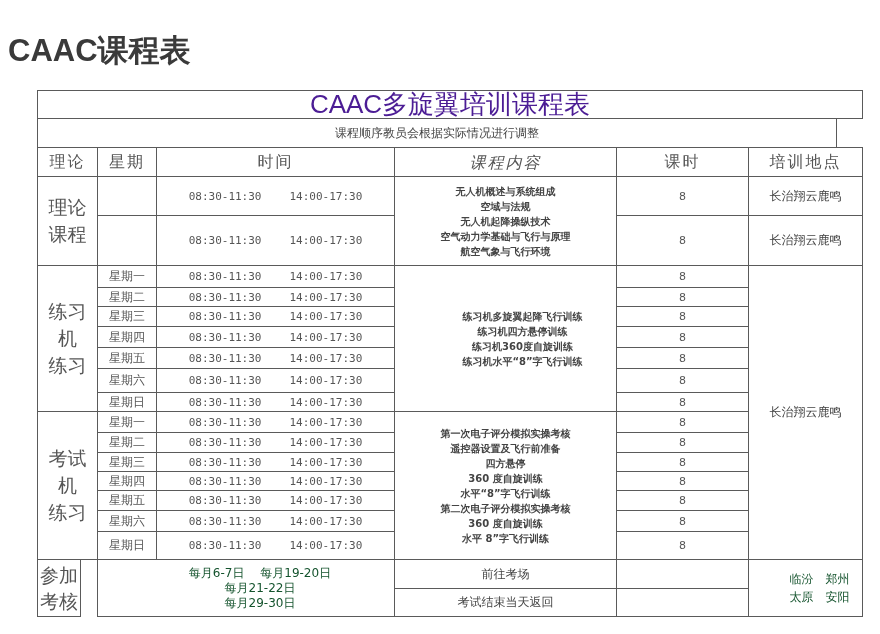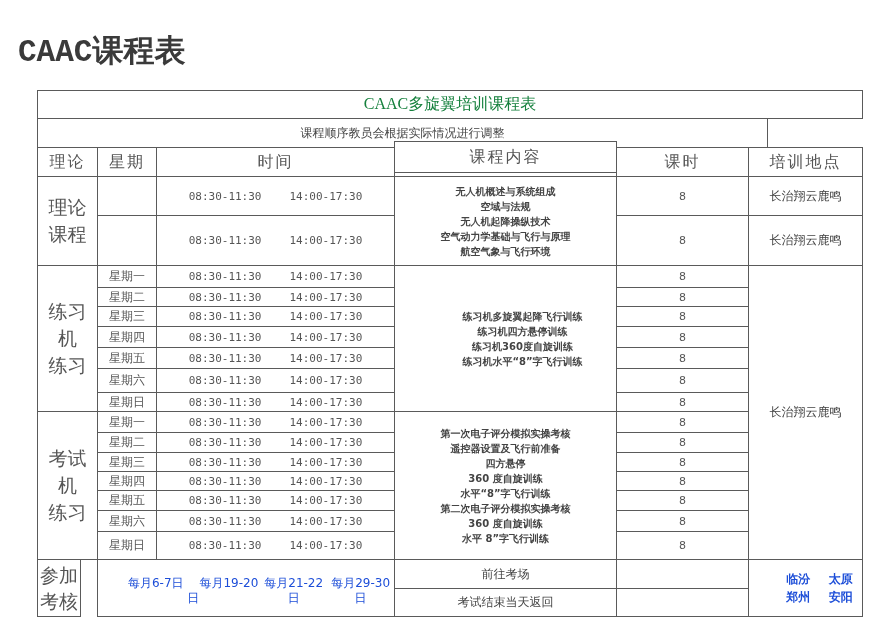--- a/index.html
+++ b/index.html
@@ -1,46 +1,46 @@
 <!DOCTYPE html>
 <html><head>
 <meta charset="utf-8">
 <style>
   html, body { margin:0; padding:0; background:#ffffff; }
   body { width:880px; height:634px; position:relative; overflow:hidden; font-family:"DejaVu Sans", sans-serif; color:#333; }
-  .page-heading { position:absolute; left:18px; top:30px; font-size:31px; font-weight:bold; color:#3a3a3a; letter-spacing:0px; font-family:Liberation Mono, monospace; }
+  .page-heading { position:absolute; left:8px; top:30px; font-size:31px; font-weight:bold; color:#3a3a3a; letter-spacing:0px; font-family:Liberation Sans, sans-serif; }
   .sheet { position:absolute; left:37px; top:90px; width:826px; height:527px; }
   .cell { position:absolute; box-sizing:border-box; border:1px solid #5a5a5a; display:flex; align-items:center; justify-content:center; text-align:center; color:#444; background:#fff; overflow:hidden; }
-  .title { font-size:16px; font-family:Liberation Serif, serif; color:#15803d; }
+  .title { font-size:26px; font-family:Liberation Sans, sans-serif; color:#4c1d95; }
   .subtitle { font-size:12px; color:#444; }
   .hdr { font-size:16px; font-family:"DejaVu Serif", serif; color:#555; letter-spacing:2px; }
   .section { font-size:19px; font-family:"DejaVu Serif", serif; color:#555; line-height:27px; flex-direction:column; }
   .day { font-size:12px; color:#555; }
   .time { font-size:11px; color:#555; font-family:"DejaVu Sans Mono", monospace; letter-spacing:0px; }
   .time span.gap { display:inline-block; width:28px; }
   .content { font-size:10px; color:#444; line-height:15px; flex-direction:column;font-weight:bold; }
   .hours { font-size:11px; color:#555; }
   .loc { font-size:12px; color:#444; }
-  .small { font-size:12px; color:#1d4ed8; line-height:15px; flex-direction:row;padding-left:28px; }
+  .small { font-size:12px; color:#14532d; line-height:15px; flex-direction:column;padding-left:28px; }
 </style>
 </head>
 <body>
 
 <div class="page-heading">CAAC课程表</div>
 
 <div class="sheet">
 
   <div class="cell title" style="left:0;top:0;width:826px;height:29px;">CAAC多旋翼培训课程表</div>
 
-  <div class="cell subtitle" style="left:0;top:28px;width:731px;height:30px;">课程顺序教员会根据实际情况进行调整</div>
+  <div class="cell subtitle" style="left:0;top:28px;width:800px;height:30px;">课程顺序教员会根据实际情况进行调整</div>
 
   <div class="cell hdr" style="left:0;top:57px;width:61px;height:30px;">理论</div>
   <div class="cell hdr" style="left:60px;top:57px;width:60px;height:30px;">星期</div>
   <div class="cell hdr" style="left:119px;top:57px;width:239px;height:30px;">时间</div>
-  <div class="cell hdr" style="left:357px;top:51px;width:223px;height:32px;">课程内容</div>
+  <div class="cell hdr" style="left:357px;top:57px;width:223px;height:32px;font-style:italic;">课程内容</div>
   <div class="cell hdr" style="left:579px;top:57px;width:133px;height:30px;">课时</div>
   <div class="cell hdr" style="left:711px;top:57px;width:115px;height:30px;">培训地点</div>
 
   <div class="cell section" style="left:0;top:86px;width:61px;height:90px;">
     <span>理论</span>
     <span>课程</span>
   </div>
   <div class="cell day" style="left:60px;top:86px;width:60px;height:40px;"></div>
   <div class="cell day" style="left:60px;top:125px;width:60px;height:51px;"></div>
   <div class="cell time" style="left:119px;top:86px;width:239px;height:40px;">
@@ -207,17 +207,17 @@
   </div>
   <div class="cell small" style="left:60px;top:469px;width:298px;height:58px;justify-content:flex-start;padding-top:6px;">
     <span>每月6-7日　 每月19-20日</span>
     <span>每月21-22日</span>
     <span>每月29-30日</span>
   </div>
   <div class="cell loc" style="left:357px;top:469px;width:223px;height:30px;">前往考场</div>
   <div class="cell loc" style="left:357px;top:498px;width:223px;height:29px;">考试结束当天返回</div>
   <div class="cell" style="left:579px;top:469px;width:133px;height:30px;"></div>
   <div class="cell" style="left:579px;top:498px;width:133px;height:29px;"></div>
-  <div class="cell small" style="left:711px;top:469px;width:115px;height:58px;line-height:18px;font-weight:bold;">
+  <div class="cell small" style="left:711px;top:469px;width:115px;height:58px;line-height:18px;">
     <span>临汾　郑州</span>
     <span>太原　安阳</span>
   </div>
 </div>
 
 </body></html>

